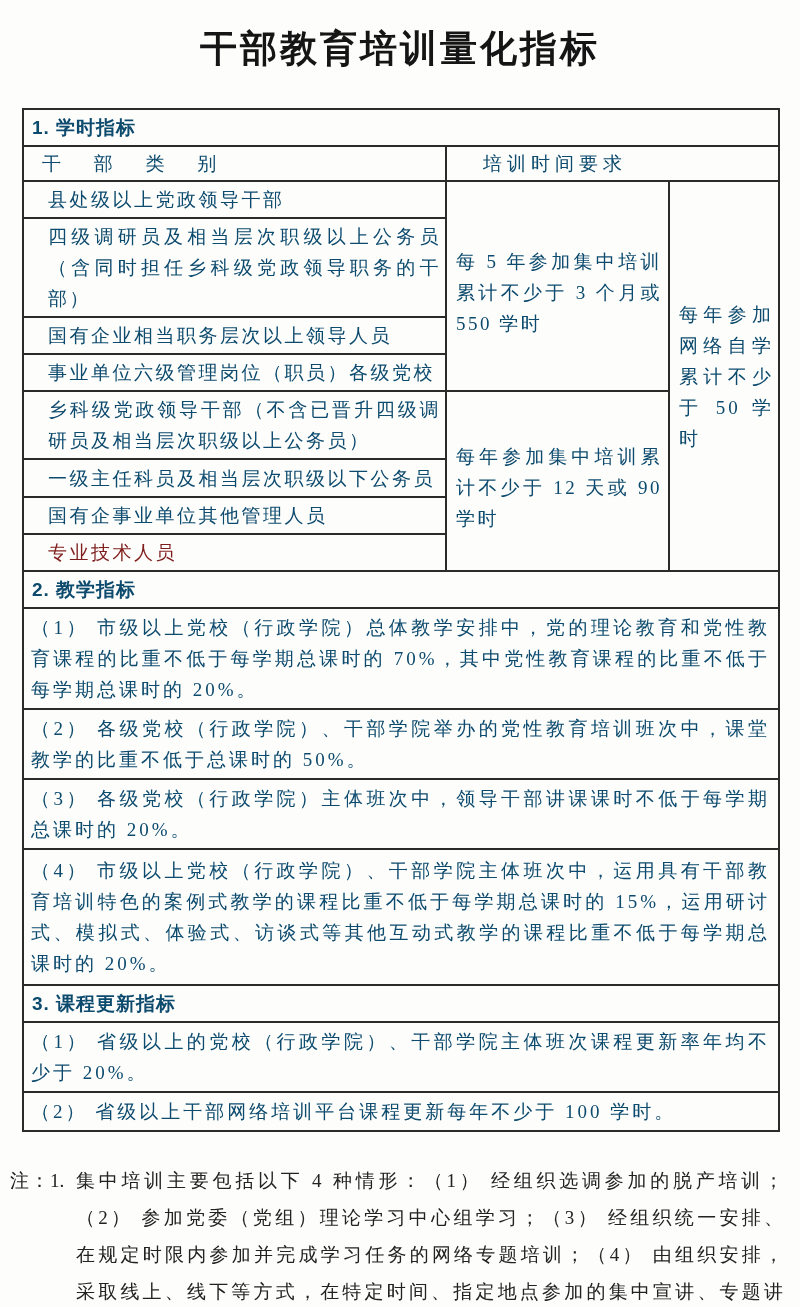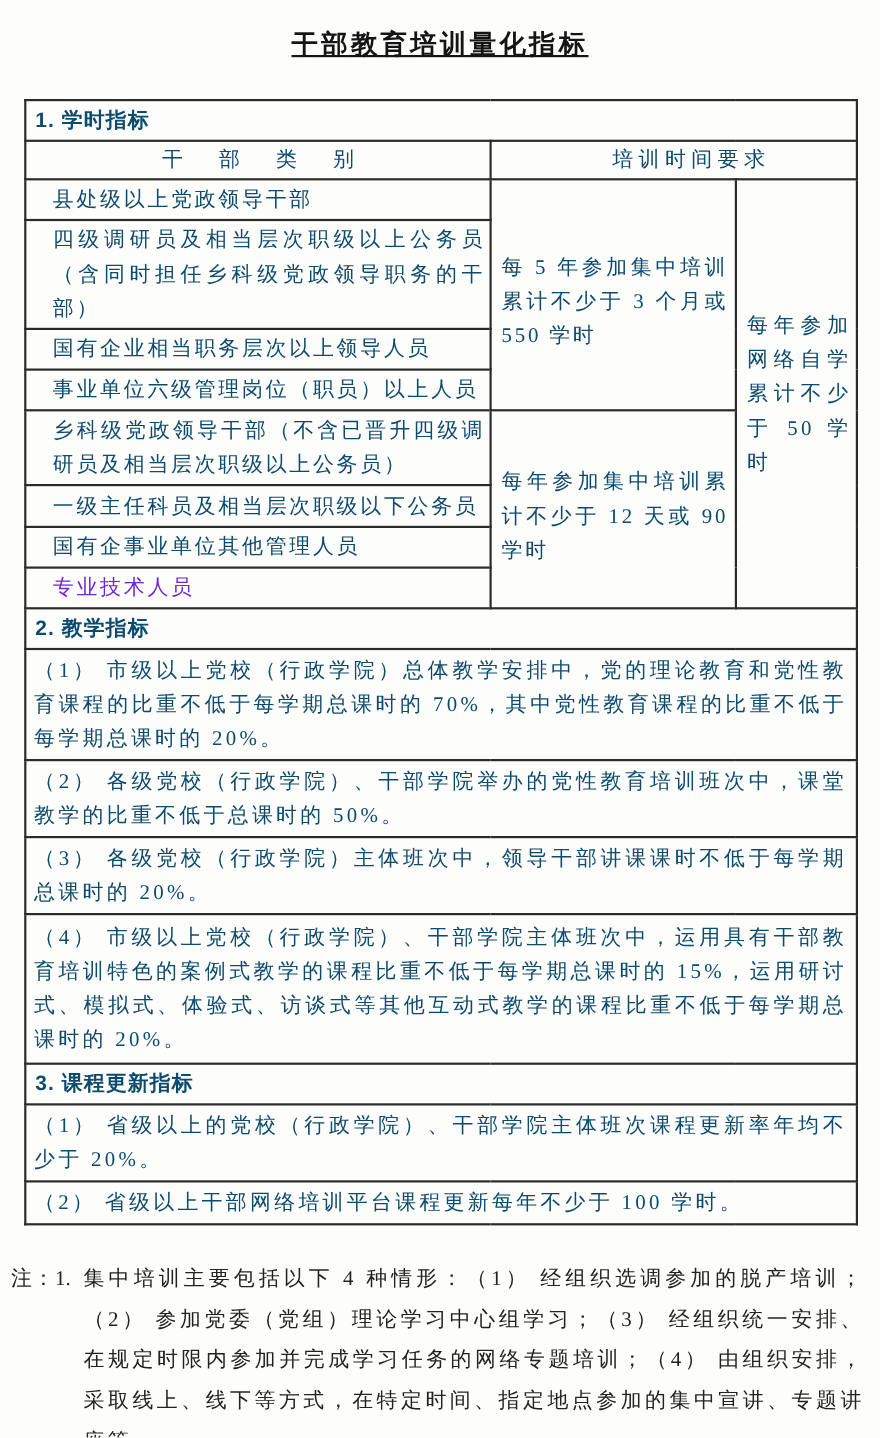--- a/index.html
+++ b/index.html
@@ -12,24 +12,23 @@
     position:relative;
     width:800px; height:1307px;
     background:#fdfdfb;
     overflow:hidden;
   }
   .doc-title {
     margin-top:24px;
     text-align:center;
     font-family:"Liberation Sans","DejaVu Sans",sans-serif;
     font-weight:bold;
-    font-size:24px;
+    font-size:37px;
     letter-spacing:3px;
     color:#151515;
-    text-decoration:underline;
   }
   table.indicator-table {
     border-collapse:collapse;
     table-layout:fixed;
     width:756px;
     margin:34px 0 0 22px;
     border:2px solid #2b2b2b;
   }
   table.indicator-table td {
     border:2px solid #2b2b2b;
@@ -41,34 +40,34 @@
   td.sec-head {
     font-family:"Liberation Sans","DejaVu Sans",sans-serif;
     font-weight:bold;
     font-size:20px;
     letter-spacing:1px;
     padding:2px 8px;
     height:30px;
     color:#161616;
   }
   td.col-head {
-    text-align:center;
+    text-align:left;
     height:33px;
     font-size:20px;
     padding:1px 4px;
     margin-top:26px;
   }
   td.cadre-head { letter-spacing:14px; text-indent:14px; }
   td.time-head  { letter-spacing:5px;padding-left:36px; }
   td.cat {
     padding:2px 4px 2px 24px;
     letter-spacing:2.5px;
     text-align:justify;
   }
-  td.cat.faded { color:#6d28d9; }
+  td.cat.faded { color:#7f1d1d; }
   td.req {
     padding:16px 6px 4px 9px;
     letter-spacing:2.5px;
     line-height:33px;
     text-align:justify;
   }
   td.online {
     padding:4px 4px 4px 9px;
     letter-spacing:3px;
     line-height:37px;
@@ -122,21 +121,21 @@
         <td rowspan="4" class="req">每 5 年参加集中培训累计不少于 3 个月或 550 学时</td>
         <td rowspan="8" class="online">每年参加网络自学累计不少于 50 学时</td>
       </tr>
       <tr style="height:67px">
         <td class="cat">四级调研员及相当层次职级以上公务员（含同时担任乡科级党政领导职务的干部）</td>
       </tr>
       <tr style="height:36px">
         <td class="cat">国有企业相当职务层次以上领导人员</td>
       </tr>
       <tr style="height:37px">
-        <td class="cat">事业单位六级管理岗位（职员）以上人员</td>
+        <td class="cat">事业单位六级管理岗位（职员）各级党校</td>
       </tr>
       <tr style="height:66px">
         <td class="cat">乡科级党政领导干部（不含已晋升四级调研员及相当层次职级以上公务员）</td>
         <td rowspan="4" class="req">每年参加集中培训累计不少于 12 天或 90 学时</td>
       </tr>
       <tr style="height:38px">
         <td class="cat">一级主任科员及相当层次职级以下公务员</td>
       </tr>
       <tr style="height:34px">
         <td class="cat">国有企事业单位其他管理人员</td>

